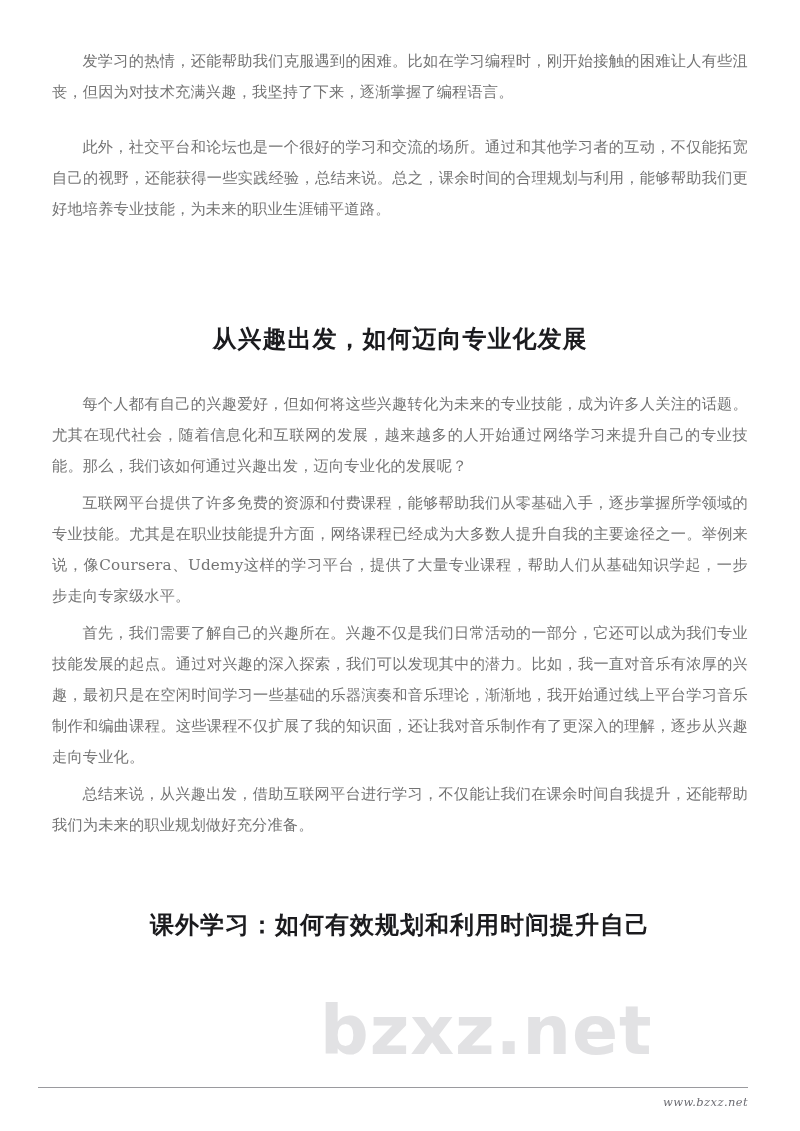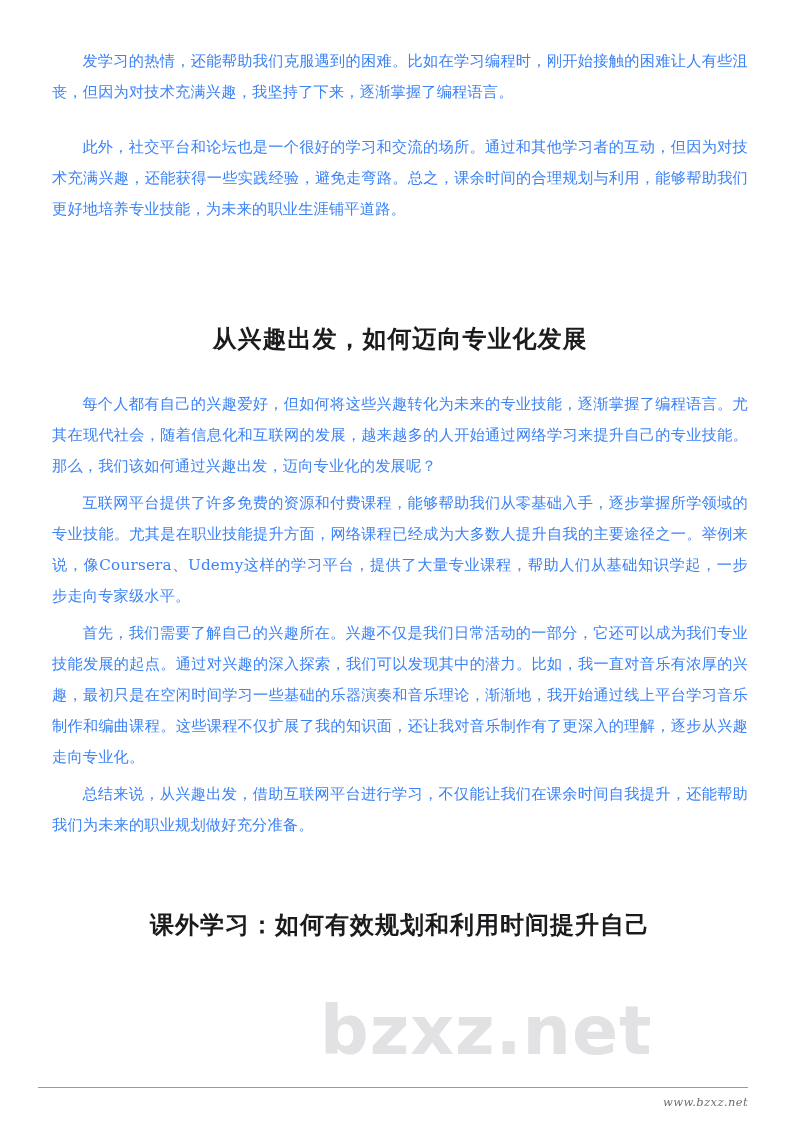--- a/index.html
+++ b/index.html
@@ -43,21 +43,21 @@
   .content {
     position: relative;
     z-index: 2;
     padding: 46px 52px 0 52px;
   }
 
   
   .para {
     font-size: 15.2px;
     line-height: 31px;
-    color: #3b82f6;
+    color: #737373;
     text-align: justify;
     text-justify: inter-ideograph;
     margin: 0 0 6px 0;
     text-indent: 2em;
     letter-spacing: 0.2px;
   }
 
   .spacer-block {
     height: 88px;
   }
@@ -116,29 +116,29 @@
 <div class="page">
 
   <div class="bg-watermark">bzxz.net</div>
 
   <div class="content">
 
     <p class="para">发学习的热情，还能帮助我们克服遇到的困难。比如在学习编程时，刚开始接触的困难让人有些沮丧，但因为对技术充满兴趣，我坚持了下来，逐渐掌握了编程语言。</p>
 
     <div class="spacer-small"></div>
 
-    <p class="para">此外，社交平台和论坛也是一个很好的学习和交流的场所。通过和其他学习者的互动，但因为对技术充满兴趣，还能获得一些实践经验，避免走弯路。总之，课余时间的合理规划与利用，能够帮助我们更好地培养专业技能，为未来的职业生涯铺平道路。</p>
+    <p class="para">此外，社交平台和论坛也是一个很好的学习和交流的场所。通过和其他学习者的互动，不仅能拓宽自己的视野，还能获得一些实践经验，总结来说。总之，课余时间的合理规划与利用，能够帮助我们更好地培养专业技能，为未来的职业生涯铺平道路。</p>
 
     <div class="spacer-block"></div>
 
     <h2 class="heading">从兴趣出发，如何迈向专业化发展</h2>
 
     <div class="heading-gap-below"></div>
 
-    <p class="para">每个人都有自己的兴趣爱好，但如何将这些兴趣转化为未来的专业技能，逐渐掌握了编程语言。尤其在现代社会，随着信息化和互联网的发展，越来越多的人开始通过网络学习来提升自己的专业技能。那么，我们该如何通过兴趣出发，迈向专业化的发展呢？</p>
+    <p class="para">每个人都有自己的兴趣爱好，但如何将这些兴趣转化为未来的专业技能，成为许多人关注的话题。尤其在现代社会，随着信息化和互联网的发展，越来越多的人开始通过网络学习来提升自己的专业技能。那么，我们该如何通过兴趣出发，迈向专业化的发展呢？</p>
 
     <p class="para">互联网平台提供了许多免费的资源和付费课程，能够帮助我们从零基础入手，逐步掌握所学领域的专业技能。尤其是在职业技能提升方面，网络课程已经成为大多数人提升自我的主要途径之一。举例来说，像Coursera、Udemy这样的学习平台，提供了大量专业课程，帮助人们从基础知识学起，一步步走向专家级水平。</p>
 
     <p class="para">首先，我们需要了解自己的兴趣所在。兴趣不仅是我们日常活动的一部分，它还可以成为我们专业技能发展的起点。通过对兴趣的深入探索，我们可以发现其中的潜力。比如，我一直对音乐有浓厚的兴趣，最初只是在空闲时间学习一些基础的乐器演奏和音乐理论，渐渐地，我开始通过线上平台学习音乐制作和编曲课程。这些课程不仅扩展了我的知识面，还让我对音乐制作有了更深入的理解，逐步从兴趣走向专业化。</p>
 
 
 
     <p class="para">总结来说，从兴趣出发，借助互联网平台进行学习，不仅能让我们在课余时间自我提升，还能帮助我们为未来的职业规划做好充分准备。</p>
 
     <div class="spacer-mid"></div>

